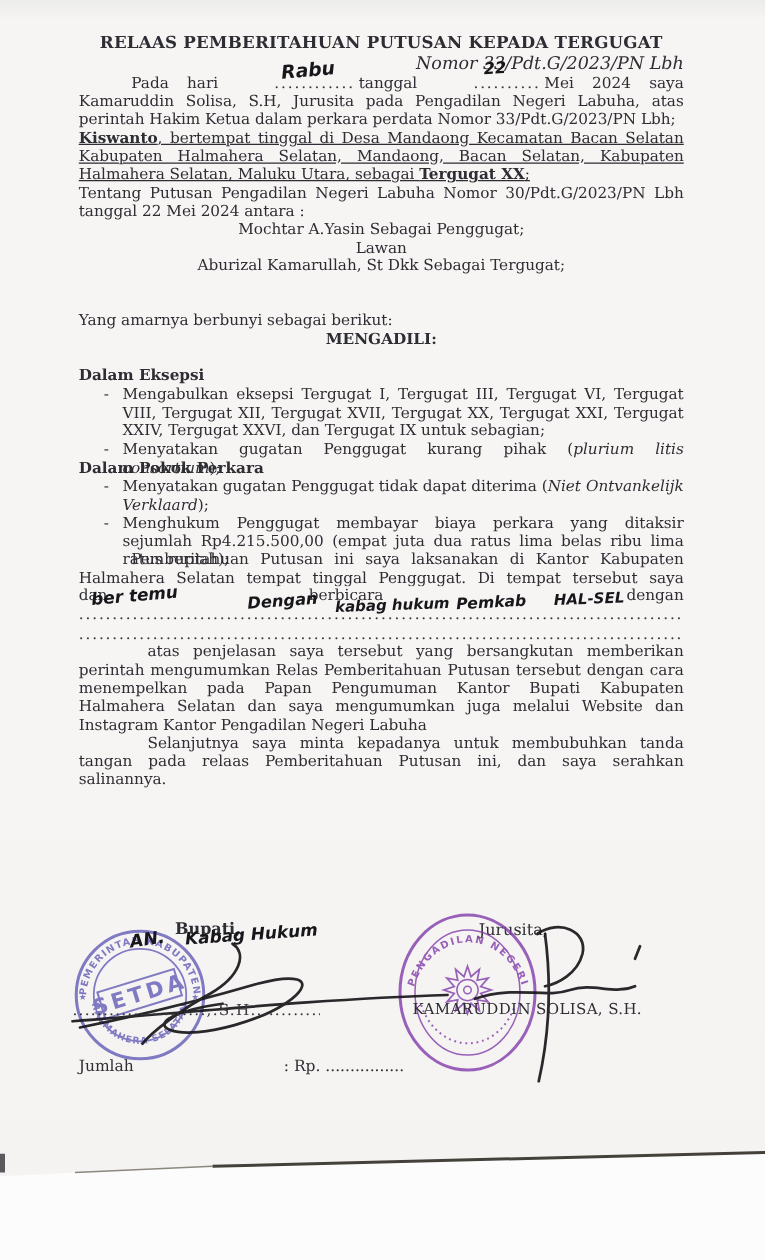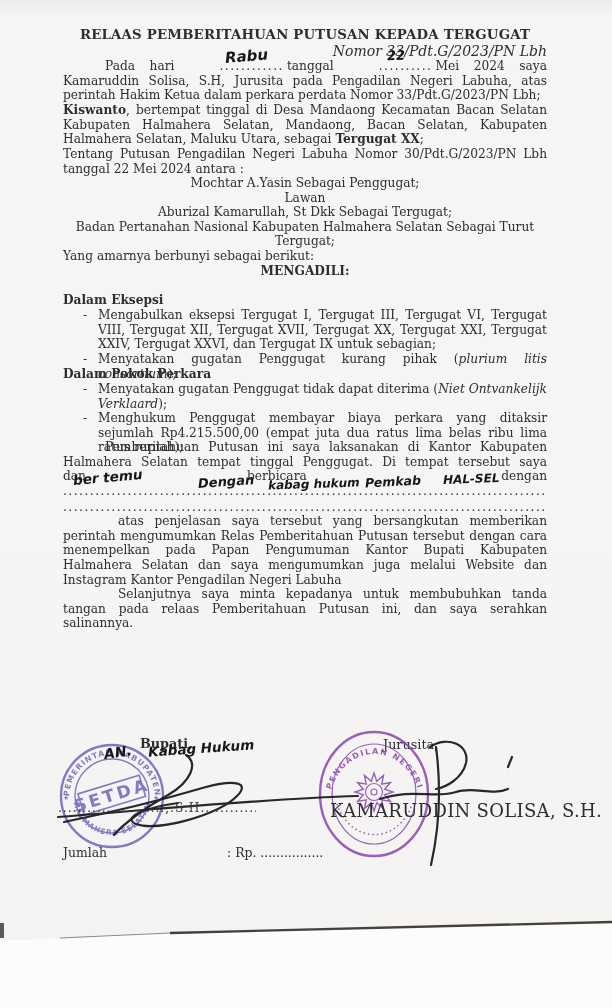--- a/index.html
+++ b/index.html
@@ -8,21 +8,21 @@
     background:linear-gradient(180deg,#ececea 0px,#f6f5f3 16px,#f6f5f3 55%,#f4f3f1 100%);
     font-family:"DejaVu Serif","Liberation Serif",serif;
     color:#2e2d33;
   }
   .content{position:absolute;left:63px;top:28px;width:484px;font-size:12.2px;line-height:14.6px;}
   .content div{margin:0;}
   .b{font-weight:bold;}
   .doc-title{margin-top:5px;text-align:center;font-weight:bold;font-size:13.3px;letter-spacing:.2px;height:16px;}
   .case-no{text-align:right;font-size:14px;height:15px;font-style:italic;}
   .p-open{margin-top:7px;height:44px;text-align:justify;text-indent:42px;}
-  .p-def{margin-top:19px;height:44px;text-align:justify;}
+  .p-def{margin-top:19px;height:44px;text-align:justify;text-decoration:underline;}
   .p-about{margin-top:13px;height:29px;text-align:justify;}
   .parties{margin-top:14px;height:73px;text-align:center;}
   .p-amar{margin-top:9px;height:15px;}
   .verdict{margin-top:13px;height:15px;text-align:center;font-weight:bold;}
   .sechead{font-weight:bold;height:15px;}
   .sechead.first{margin-top:14px;}
   .li{position:relative;padding-left:35px;text-align:justify;}
   .li .marker{position:absolute;left:20px;top:0;}
   .h44{height:44px;} .h29{height:29px;} .h15{height:15px;}
   .p-exec{margin-top:9px;}
@@ -38,21 +38,21 @@
   .p-close{margin-top:10px;height:29px;text-align:justify;text-indent:55px;}
   .hw{font-family:"DejaVu Sans","Liberation Sans",sans-serif;font-style:italic;font-weight:600;color:#17161a;display:inline-block;}
   .fill{position:relative;display:inline-block;margin:0 3px;}
   .fill .dots{letter-spacing:1.5px;color:#3a393f;}
   .fill .hw{position:absolute;}
   .hw-day{left:6px;top:-8px;font-size:15px;transform:rotate(-5deg);}
   .hw-date{left:8px;top:-9px;font-size:13px;transform:rotate(-3deg);}
   .hwx{position:absolute;font-family:"DejaVu Sans","Liberation Sans",sans-serif;font-style:italic;font-weight:600;color:#17161a;}
   .role{position:absolute;font-size:12.8px;}
   .sig-dots{position:absolute;left:58px;top:801px;width:198px;overflow:hidden;white-space:nowrap;font-size:12.2px;letter-spacing:1px;color:#3a393f;}
-  .sig-name{position:absolute;left:330px;top:800px;font-size:18px;letter-spacing:.3px;}
+  .sig-name{position:absolute;left:330px;top:800px;font-size:12px;letter-spacing:.3px;}
   .costs{position:absolute;left:63px;top:845px;font-size:12.4px;}
   .cost-row{height:16px;}
   .cost-label{display:inline-block;width:164px;}
   .cost-ul{text-decoration:underline;}
   svg{display:block;}
 </style>
 </head>
 <body>
 
 <div class="paper">
@@ -65,21 +65,20 @@
     <div class="p-open"><span>Pada hari</span><span class="fill"><span class="dots">............</span><span class="hw hw-day">Rabu</span></span><span>tanggal</span><span class="fill"><span class="dots">..........</span><span class="hw hw-date">22</span></span><span>Mei 2024 saya Kamaruddin Solisa, S.H, Jurusita pada Pengadilan Negeri Labuha, atas perintah Hakim Ketua dalam perkara perdata Nomor 33/Pdt.G/2023/PN Lbh;</span></div>
 
     <div class="p-def"><span class="b">Kiswanto</span><span>, bertempat tinggal di Desa Mandaong Kecamatan Bacan Selatan Kabupaten Halmahera Selatan, Mandaong, Bacan Selatan, Kabupaten Halmahera Selatan, Maluku Utara, sebagai </span><span class="b">Tergugat XX</span><span>;</span></div>
 
     <div class="p-about">Tentang Putusan Pengadilan Negeri Labuha Nomor 30/Pdt.G/2023/PN Lbh tanggal 22 Mei 2024 antara :</div>
 
     <div class="parties">
       <div>Mochtar A.Yasin Sebagai Penggugat;</div>
       <div>Lawan</div>
       <div>Aburizal Kamarullah, St Dkk Sebagai Tergugat;</div>
-      <div>Badan Pertanahan Nasional Kabupaten Halmahera Selatan Sebagai Turut Tergugat;</div>
     </div>
 
     <div class="p-amar">Yang amarnya berbunyi sebagai berikut:</div>
 
     <div class="verdict">MENGADILI:</div>
 
     <div class="sechead first">Dalam Eksepsi</div>
     <div class="li h44"><span class="marker">-</span><span>Mengabulkan eksepsi Tergugat I, Tergugat III, Tergugat VI, Tergugat VIII, Tergugat XII, Tergugat XVII, Tergugat XX, Tergugat XXI, Tergugat XXIV, Tergugat XXVI, dan Tergugat IX untuk sebagian;</span><i></i><span></span></div>
     <div class="li h15"><span class="marker">-</span><span>Menyatakan gugatan Penggugat kurang pihak (</span><i>plurium litis consortium</i><span>);</span></div>
 

